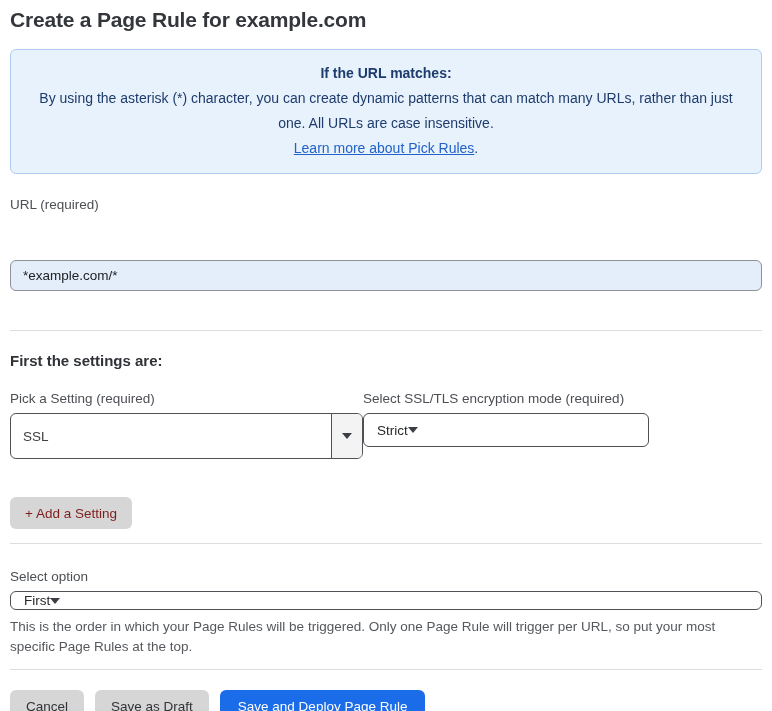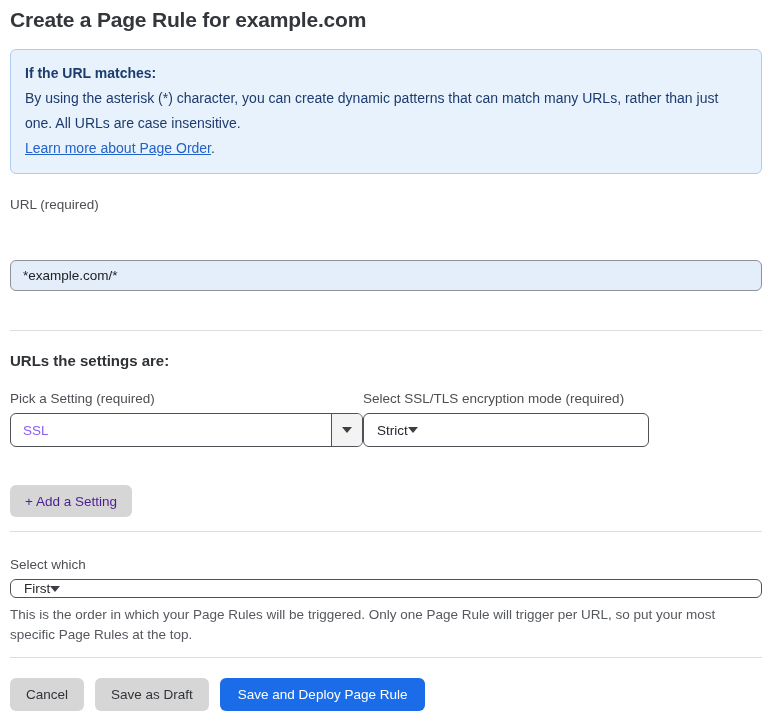--- a/index.html
+++ b/index.html
@@ -24,20 +24,21 @@
 
   .info-box {
     background: #e8f2fc;
     border: 1px solid #aecdf0;
     border-radius: 6px;
     padding: 11px 14px 12px 14px;
     color: #1d3b6d;
     font-size: 14px;
     line-height: 25px;
     margin-bottom: 23px;
+    text-align: center;
   }
   .info-box .info-heading { font-weight: 700; }
   .info-box a {
     color: #2262c9;
     text-decoration: underline;
     cursor: pointer;
   }
 
   .field-label {
     display: block;
@@ -79,26 +80,26 @@
   .section-heading-settings { padding-top: 21px; }
   .section-heading-order { padding-top: 22px; }
 
   .settings-row { display: flex; margin-top: 22px; }
   .setting-group-1 { width: 353px; }
   .setting-group-2 { width: 286px; }
 
   .select-split {
     display: flex;
     align-items: stretch;
-    height: 34px;
+    height: 46px;
     border: 1px solid #4e5257;
     border-radius: 6px;
     background: #ffffff;
     font-size: 13.5px;
-    color: #8b5cf6;
+    color: #404040;
     overflow: hidden;
     cursor: pointer;
   }
   .select-split .select-value {
     flex: 1;
     display: flex;
     align-items: center;
     padding: 0 12px;
   }
   .select-split .select-arrow-box {
@@ -133,21 +134,21 @@
   }
 
   .add-setting-btn {
     margin-top: 38px;
     height: 32px;
     background: #d6d6d6;
     border: none;
     border-radius: 6px;
     padding: 0 15px;
     font-size: 13.5px;
-    color: #4c1d95;
+    color: #7f1d1d;
     font-family: "Liberation Sans", sans-serif;
     cursor: pointer;
   }
 
   .order-label { margin-top: 25px; }
 
   .help-text {
     font-size: 13.5px;
     color: #55585d;
     line-height: 19.5px;
@@ -174,29 +175,29 @@
 </head>
 <body>
 
 <div class="container">
 
   <h1 class="page-title">Create a Page Rule for example.com</h1>
 
   <div class="info-box">
     <div class="info-heading">If the URL matches:</div>
     <div class="info-body">By using the asterisk (*) character, you can create dynamic patterns that can match many URLs, rather than just one. All URLs are case insensitive.</div>
-    <div><a>Learn more about Page Order</a><span>.</span></div>
+    <div><a>Learn more about Pick Rules</a><span>.</span></div>
   </div>
 
   <label class="field-label">URL (required)</label>
   <input class="url-input" type="text" value="*example.com/*" style="">
 
   <hr class="divider divider-1">
 
-  <h2 class="section-heading section-heading-settings">URLs the settings are:</h2>
+  <h2 class="section-heading section-heading-settings">First the settings are:</h2>
 
   <div class="settings-row">
     <div class="setting-group-1">
       <label class="field-label">Pick a Setting (required)</label>
       <div class="select-split">
         <span class="select-value">SSL</span>
         <span class="select-arrow-box">
           <span class="arrow-down"></span>
         </span>
       </div>
@@ -208,21 +209,21 @@
         <span class="arrow-down"></span>
       </div>
     </div>
   </div>
 
   <button class="add-setting-btn">+ Add a Setting</button>
 
   <hr class="divider divider-2">
 
 
-  <label class="field-label order-label">Select which</label>
+  <label class="field-label order-label">Select option</label>
   <div class="select-plain order-select">
     <span>First</span>
     <span class="arrow-down"></span>
   </div>
 
   <div class="help-text">This is the order in which your Page Rules will be triggered. Only one Page Rule will trigger per URL, so put your most specific Page Rules at the top.</div>
 
   <hr class="divider divider-3">
 
   <div class="footer-row">

